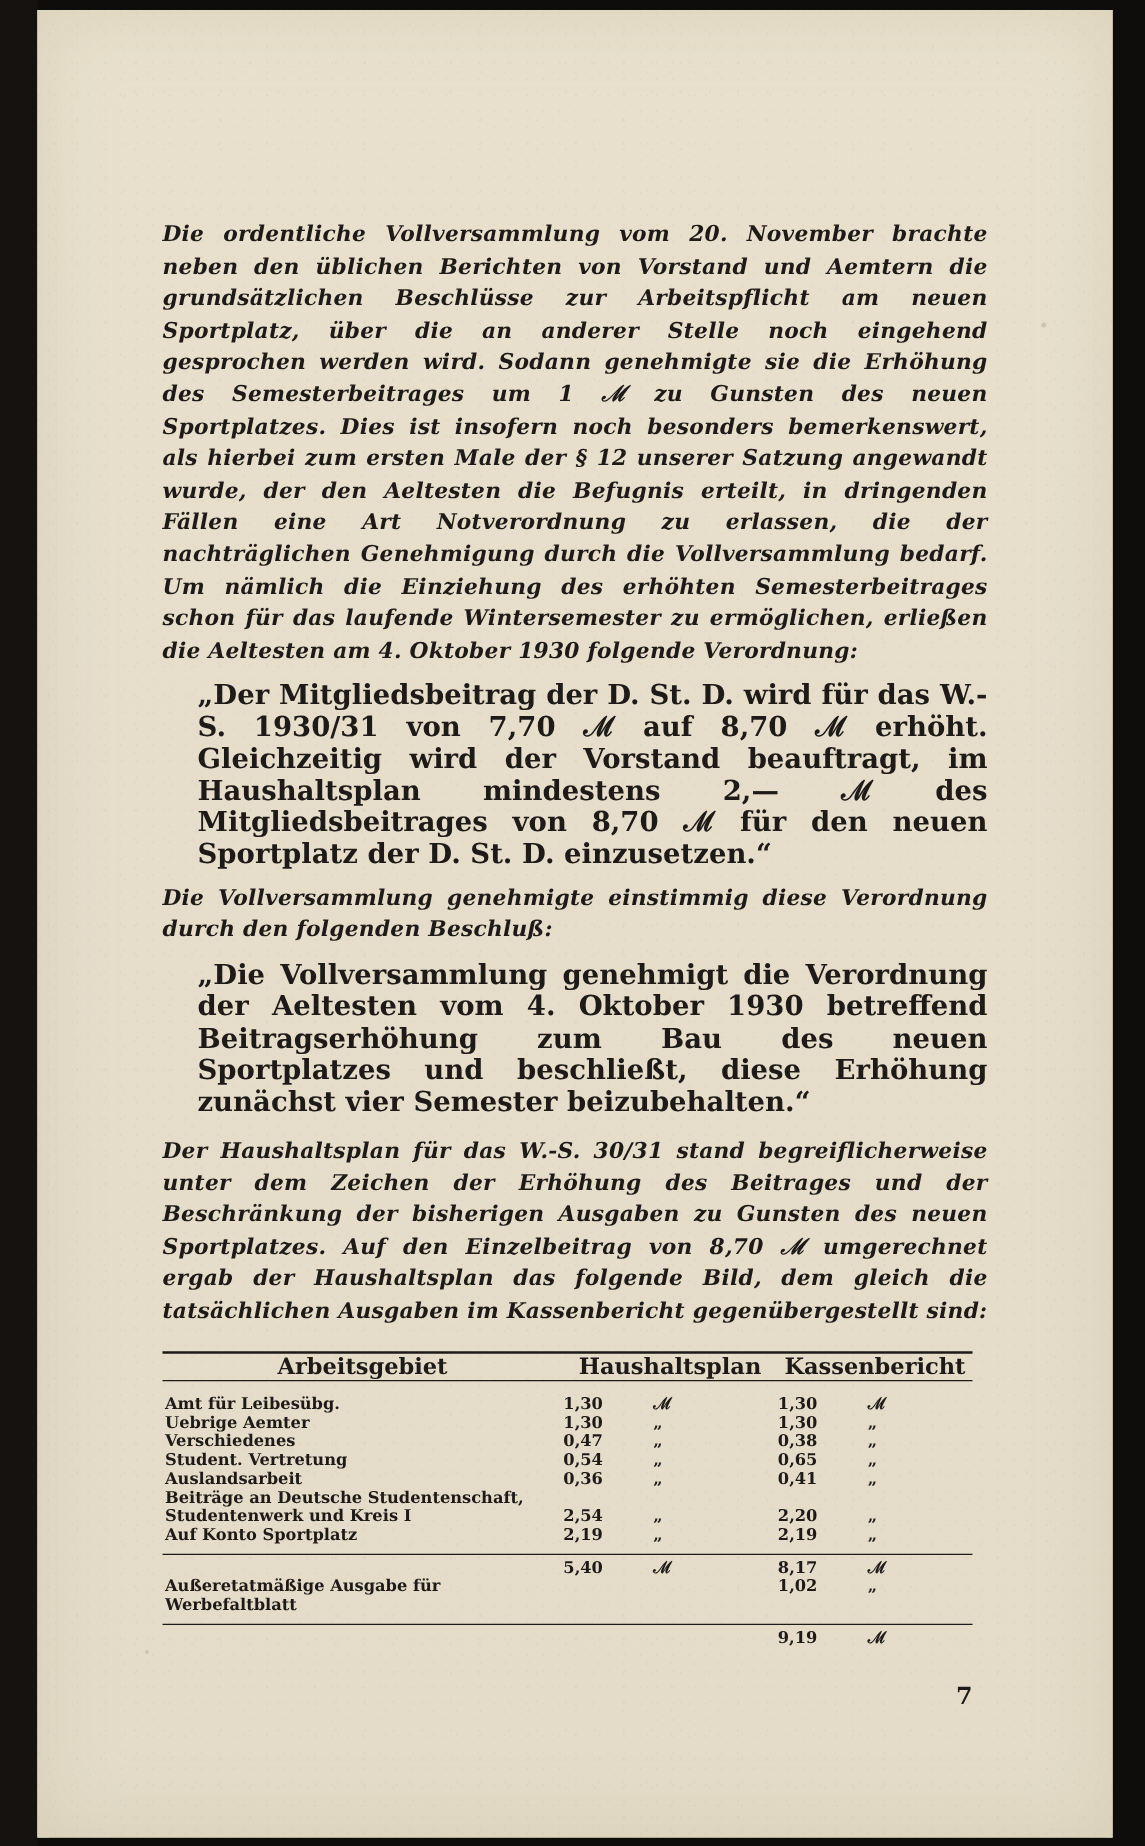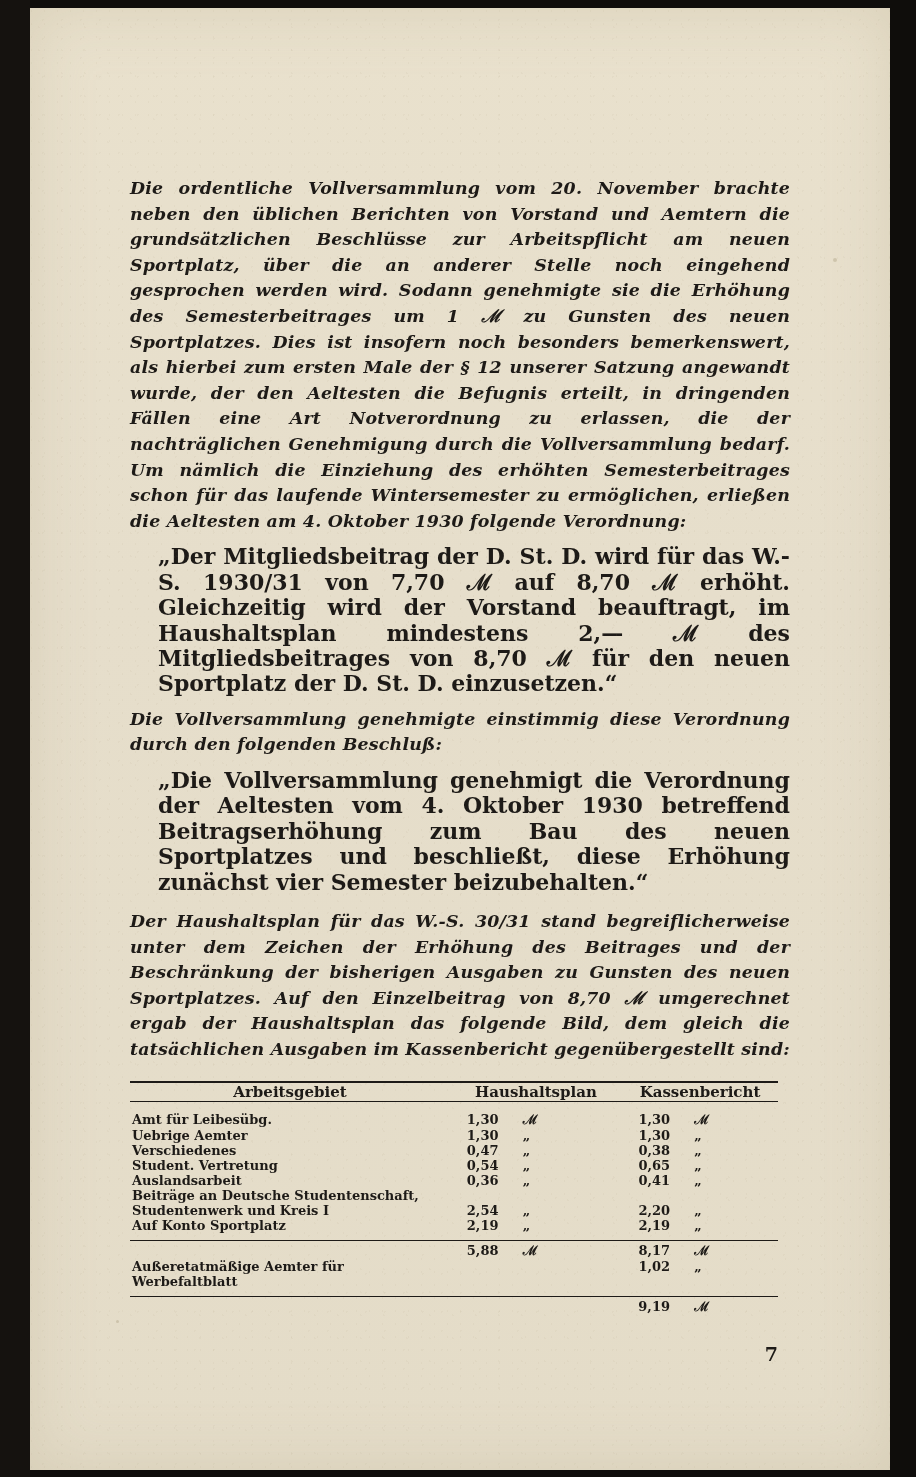--- a/index.html
+++ b/index.html
@@ -101,36 +101,36 @@
     width: 648px;
   }
   .rule-thin {
     height: 0;
     border-top: 1.3px solid #1d1a17;
     width: 648px;
   }
   .hdr-row td {
     padding: 7px 0 8px 0;
     text-align: center;
-    font-size: 15px;
+    font-size: 18px;
   }
   .col-name { width: 320px; text-align: left; }
   .col-plan { width: 172px; }
   .col-kasse { width: 156px; }
 
   .body-row td {
     padding: 2.0px 0 2.0px 0;
     font-size: 13px;
     vertical-align: baseline;
   }
   .body-row td.name { text-align: left; padding-left: 2px; }
   .num {
     display: inline-block;
     width: 64px;
-    text-align: center;
+    text-align: left;
   }
   .unit {
     display: inline-block;
     width: 44px;
     text-align: left;
     padding-left: 8px;
   }
   .cellnum { white-space: nowrap; }
   .plan-cell { padding-left: 22px; }
   .kasse-cell { padding-left: 30px; }
@@ -261,25 +261,25 @@
             </tr>
           </tbody>
         </table>
 
         <div class="sum-rule"></div>
 
         <table class="budget">
           <tbody>
             <tr class="body-row sum-row">
               <td class="col-name name"></td>
-              <td class="col-plan plan-cell cellnum"><span class="num">5,88</span><span class="unit">ℳ</span></td>
+              <td class="col-plan plan-cell cellnum"><span class="num">5,40</span><span class="unit">ℳ</span></td>
               <td class="col-kasse kasse-cell cellnum"><span class="num">8,17</span><span class="unit">ℳ</span></td>
             </tr>
             <tr class="body-row extra-row">
-              <td class="col-name name">Außeretatmäßige Aemter für Werbefaltblatt</td>
+              <td class="col-name name">Außeretatmäßige Ausgabe für Werbefaltblatt</td>
               <td class="col-plan plan-cell cellnum"><span class="num"></span><span class="unit"></span></td>
               <td class="col-kasse kasse-cell cellnum"><span class="num">1,02</span><span class="unit">„</span></td>
             </tr>
           </tbody>
         </table>
 
         <div class="sum-rule"></div>
 
         <table class="budget">
           <tbody>

